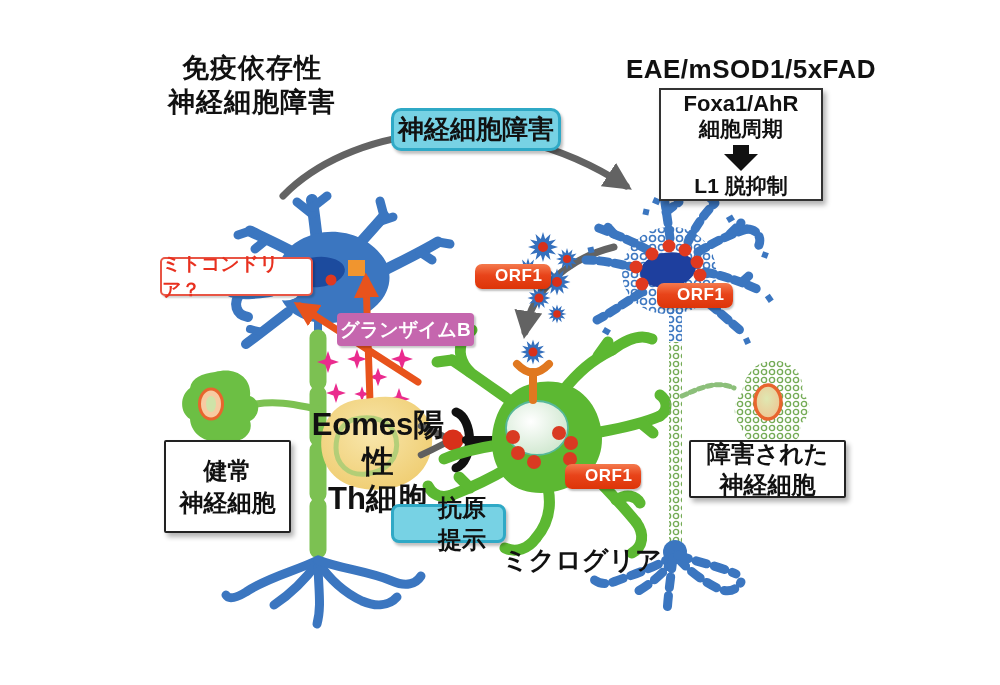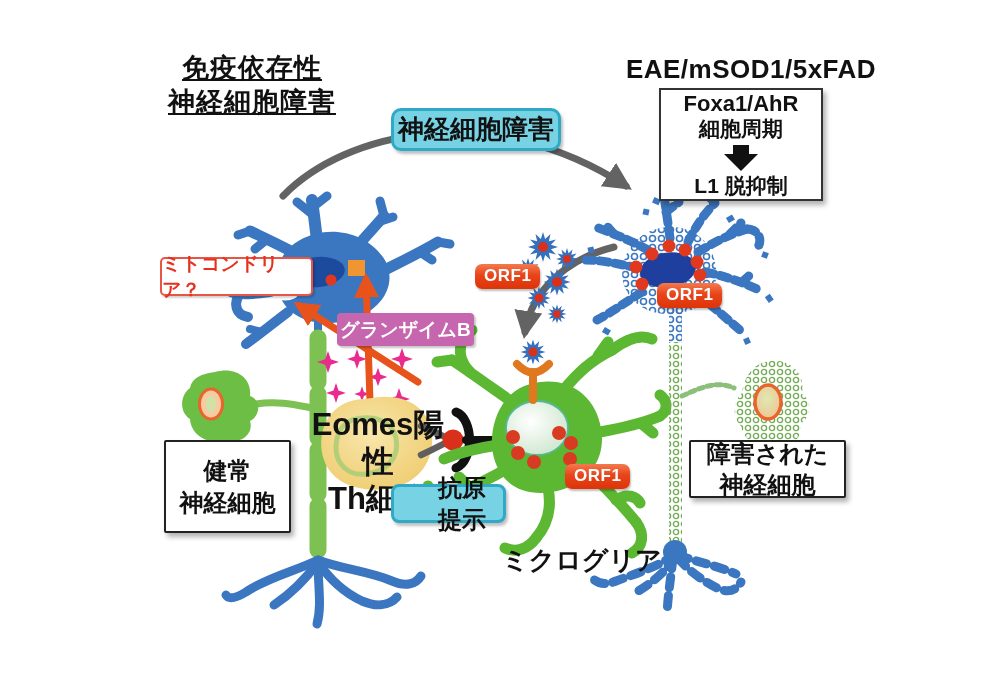--- a/index.html
+++ b/index.html
@@ -3,21 +3,21 @@
 <meta charset="utf-8">
 <style>
   html,body{margin:0;padding:0;background:#fff;}
   #stage{
     position:relative;width:1000px;height:685px;background:#ffffff;overflow:hidden;
     font-family:"Liberation Sans","DejaVu Sans",sans-serif;
   }
   #art{position:absolute;left:0;top:0;z-index:1;}
   .lbl{position:absolute;z-index:5;box-sizing:border-box;}
   .center{text-align:center;}
-  .heading{font-size:27px;font-weight:700;color:#111;line-height:1.25;letter-spacing:1px;text-decoration:underline;}
+  .heading{font-size:27px;font-weight:700;color:#111;line-height:1.25;letter-spacing:1px;}
   .model{font-size:26px;font-weight:600;color:#111;letter-spacing:0.5px;}
   .whitebox{
     background:#fff;border:2px solid #222;border-radius:2px;
     box-shadow:3px 4px 5px rgba(0,0,0,0.30);
     display:flex;flex-direction:column;align-items:center;justify-content:center;
     font-size:24px;font-weight:600;color:#111;line-height:1.3;
   }
   .foxabox{
     background:#fff;border:2px solid #333;box-shadow:3px 4px 5px rgba(0,0,0,0.30);
     display:flex;flex-direction:column;align-items:center;justify-content:center;
@@ -40,21 +40,21 @@
     display:flex;align-items:center;justify-content:center;margin-top:8px;
   }
   .magentabadge{
     background:#c566ae;border-radius:4px;box-shadow:2px 2px 2px rgba(0,0,0,0.22);
     color:#fff;font-weight:700;font-size:19px;
     display:flex;align-items:center;justify-content:center;
   }
   .orf1{
     background:linear-gradient(180deg,#f47a4e 0%,#e8441a 45%,#dd3408 100%);
     border-radius:7px;color:#fff;font-weight:700;font-size:17px;letter-spacing:0.5px;
-    padding:2px 9px 3px 9px;box-shadow:1px 2px 2px rgba(0,0,0,0.25);
+    padding:2px 9px 3px 20px;box-shadow:1px 2px 2px rgba(0,0,0,0.25);
   }
   .plain{color:#111;font-weight:600;}
 </style>
 </head>
 <body>
 
 <div id="stage">
 
   <svg id="art" width="1000" height="685" viewBox="0 0 1000 685">
     <defs>
@@ -314,21 +314,21 @@
     <div>Eomes陽性</div>
     <div>Th細胞</div>
   </div>
 
   <div class="lbl orf1" style="left:475px;top:264px;">ORF1</div>
 
   <div class="lbl orf1" style="left:657px;top:283px;">ORF1</div>
 
   <div class="lbl orf1" style="left:565px;top:464px;">ORF1</div>
 
-  <div class="lbl cyanbadge" style="left:391px;top:484px;width:115px;height:39px;font-size:24px;border-radius:8px;padding-left:44px;">抗原提示</div>
+  <div class="lbl cyanbadge" style="left:391px;top:504px;width:115px;height:39px;font-size:24px;border-radius:8px;padding-left:44px;">抗原提示</div>
 
   <div class="lbl plain" style="left:502px;top:543px;font-size:26px;">ミクログリア</div>
 
   <div class="lbl whitebox" style="left:164px;top:440px;width:127px;height:93px;">
     <div>健常</div>
     <div>神経細胞</div>
   </div>
 
   <div class="lbl whitebox" style="left:689px;top:440px;width:157px;height:58px;">
     <div>障害された</div>

